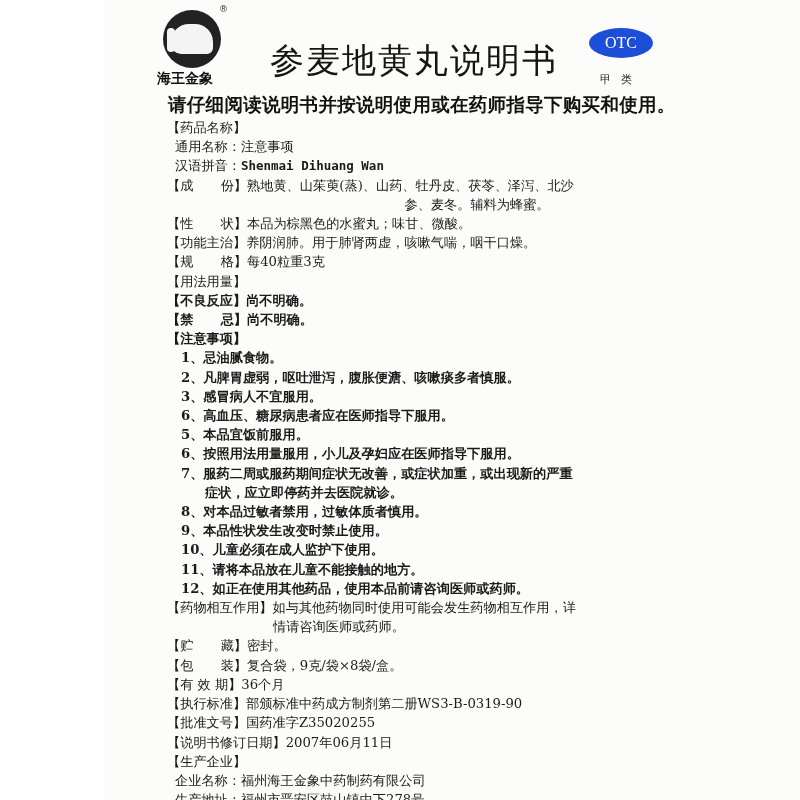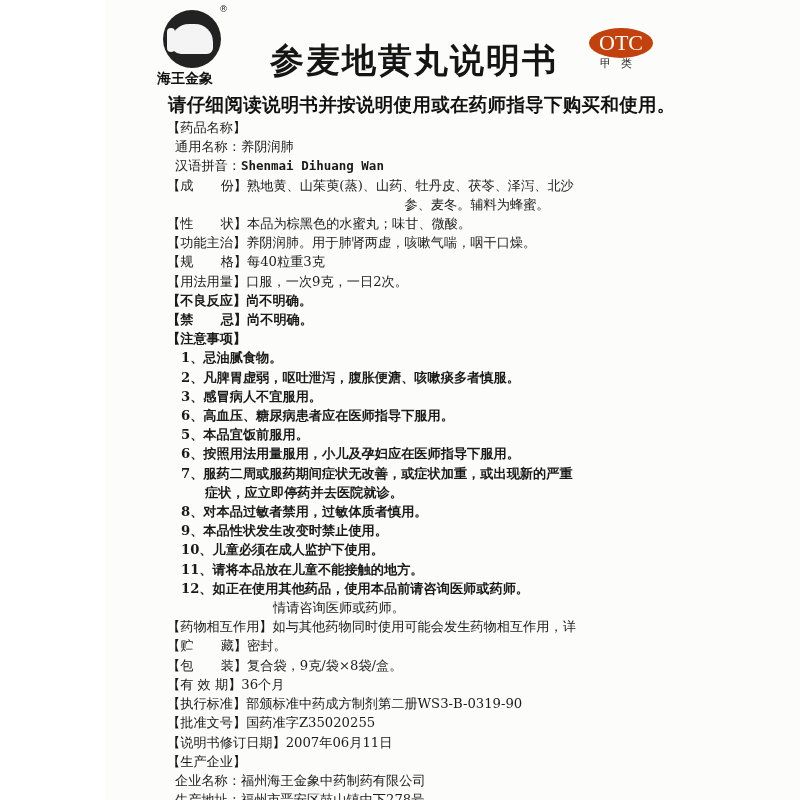--- a/index.html
+++ b/index.html
@@ -30,31 +30,31 @@
     background: #f4f4f4; border-radius: 4px;
   }
   .logo-reg { position: absolute; left: 62px; top: -2px; font-size: 9px; color: #333; font-family: "DejaVu Sans", sans-serif; }
   .logo-text {
     position: absolute; left: 0; top: 64px; width: 74px;
     font-family: "DejaVu Sans", sans-serif; font-weight: bold; font-size: 14px;
     color: #111; letter-spacing: 0px; white-space: nowrap;
   }
   .title {
     position: absolute; left: 270px; top: 38px;
-    font-size: 34px; font-weight: bold; letter-spacing: 2px; color: #151515;
+    font-size: 34px; font-weight: normal; letter-spacing: 2px; color: #151515;
     white-space: nowrap;
   }
   .otc {
     position: absolute; left: 589px; top: 28px; width: 64px; height: 30px;
-    background: #c2410c; border-radius: 50%;
-    color: #fff; font-size: 22px; text-align: center; line-height: 30px;
+    background: #1d4ed8; border-radius: 50%;
+    color: #fff; font-size: 16px; text-align: center; line-height: 30px;
     font-family: "Liberation Serif", serif;
   }
   .otc-class {
-    position: absolute; left: 600px; top: 56px; font-size: 11px;
+    position: absolute; left: 600px; top: 72px; font-size: 11px;
     font-family: "DejaVu Sans", sans-serif; letter-spacing: 10px; color: #222; white-space: nowrap;
   }
   .notice {
     position: absolute; left: 168px; top: 92px;
     font-size: 18.5px; font-weight: bold; color: #111; white-space: nowrap; letter-spacing: 0.3px;
   }
   .content {
     position: absolute; left: 167px; top: 118px; width: 540px;
     font-size: 13.2px; line-height: 19.2px; white-space: nowrap;
   }
@@ -88,21 +88,21 @@
 <div class="notice">请仔细阅读说明书并按说明使用或在药师指导下购买和使用。</div>
 
 <div class="content">
 
   <div>
     <div class="row">
         <span>【药品名称】</span>
       </div>
     <div class="row indent1">
       <span>通用名称：</span>
-      <span>养阴润肺</span>
+      <span>注意事项</span>
     </div>
     <div class="row indent1">
       <span>汉语拼音：</span>
       <span class="mono">Shenmai Dihuang Wan</span>
     </div>
   </div>
 
   <div>
     <div class="row">
       <span class="sp-label">
@@ -132,21 +132,20 @@
   <div class="row">
     <span class="sp-label">
       <span>【规</span>
       <span>格】</span>
     </span>
     <span>每40粒重3克</span>
   </div>
 
   <div class="row">
     <span>【用法用量】</span>
-    <span>口服，一次9克，一日2次。</span>
   </div>
 
   <div class="row bold">
     <span>【不良反应】</span>
     <span>尚不明确。</span>
   </div>
 
   <div class="row bold">
     <span class="sp-label">
       <span>【禁</span>
@@ -168,27 +167,27 @@
     <div class="row note-item">7、服药二周或服药期间症状无改善，或症状加重，或出现新的严重</div>
     <div class="row note-cont">症状，应立即停药并去医院就诊。</div>
     <div class="row note-item">8、对本品过敏者禁用，过敏体质者慎用。</div>
     <div class="row note-item">9、本品性状发生改变时禁止使用。</div>
     <div class="row note-item">10、儿童必须在成人监护下使用。</div>
     <div class="row note-item">11、请将本品放在儿童不能接触的地方。</div>
     <div class="row note-item">12、如正在使用其他药品，使用本品前请咨询医师或药师。</div>
   </div>
 
   <div>
+    <div class="row">
+      <span>【药物相互作用】</span>
+      <span>如与其他药物同时使用可能会发生药物相互作用，详</span>
+    </div>
     <div class="row cont" style="padding-left:106px;">
       <span>情请咨询医师或药师。</span>
     </div>
-    <div class="row">
-      <span>【药物相互作用】</span>
-      <span>如与其他药物同时使用可能会发生药物相互作用，详</span>
-    </div>
   </div>
 
   <div class="row">
     <span class="sp-label">
       <span>【贮</span>
       <span>藏】</span>
     </span>
     <span>密封。</span>
   </div>
 

